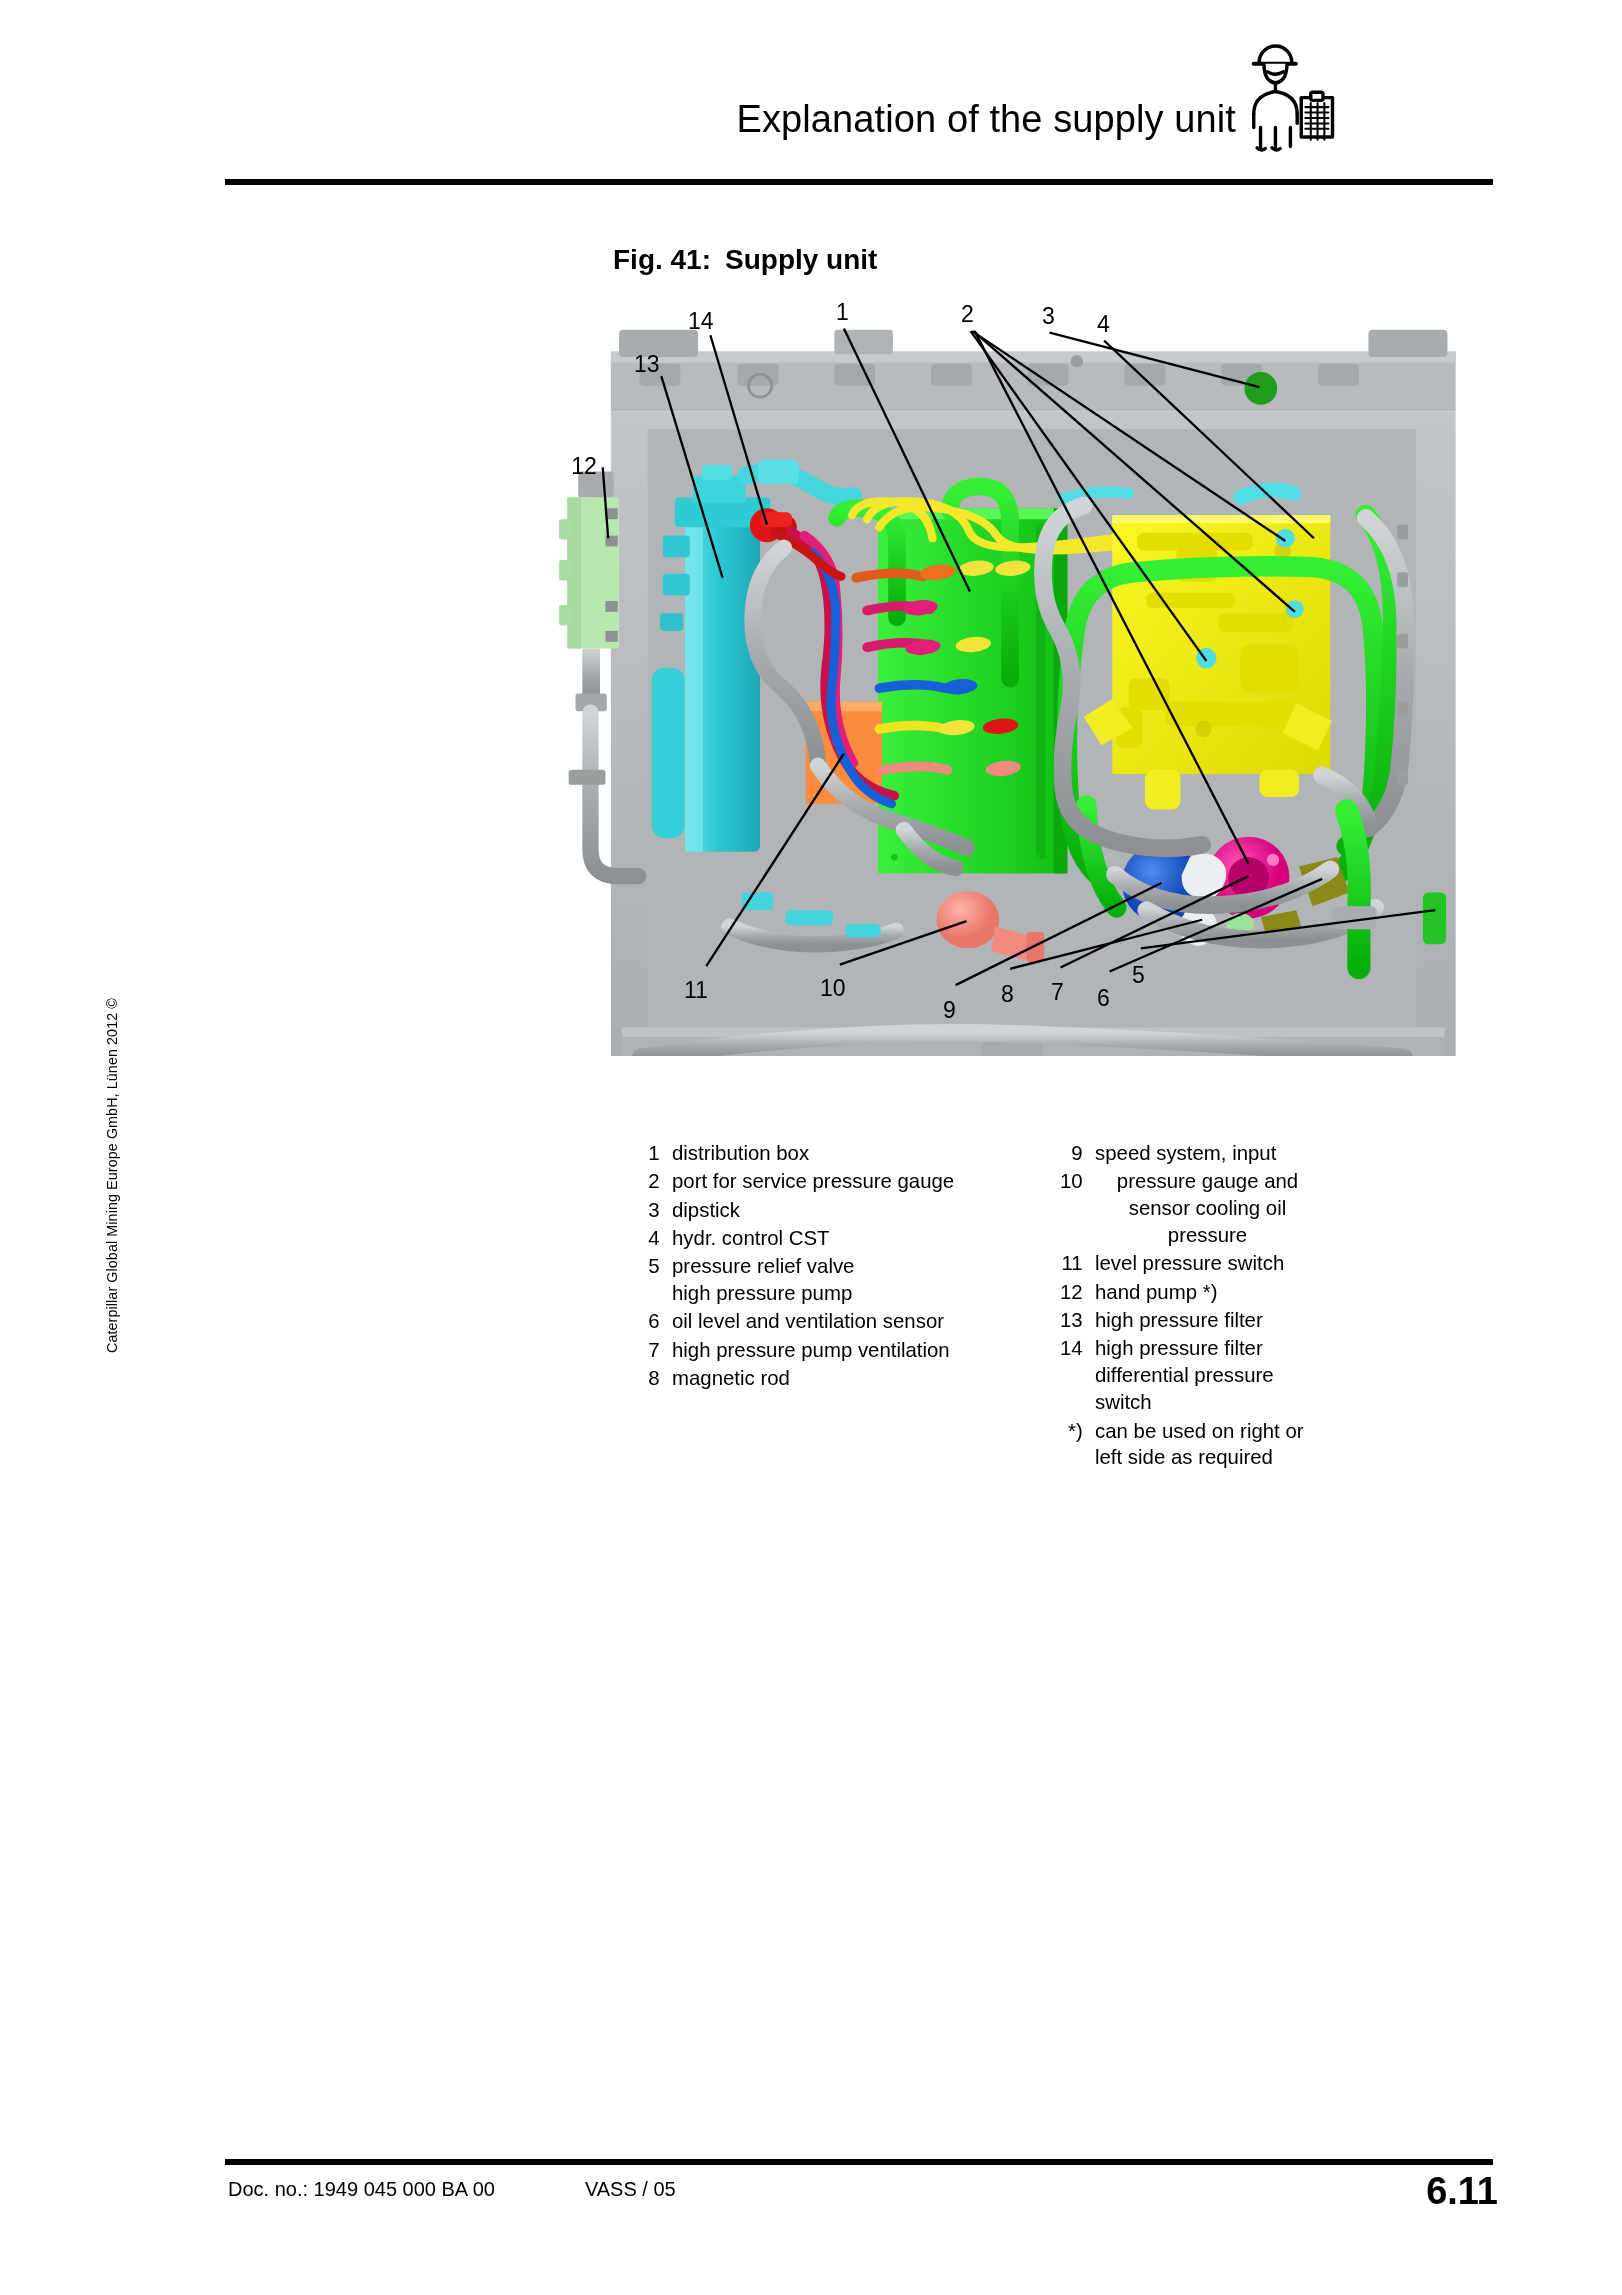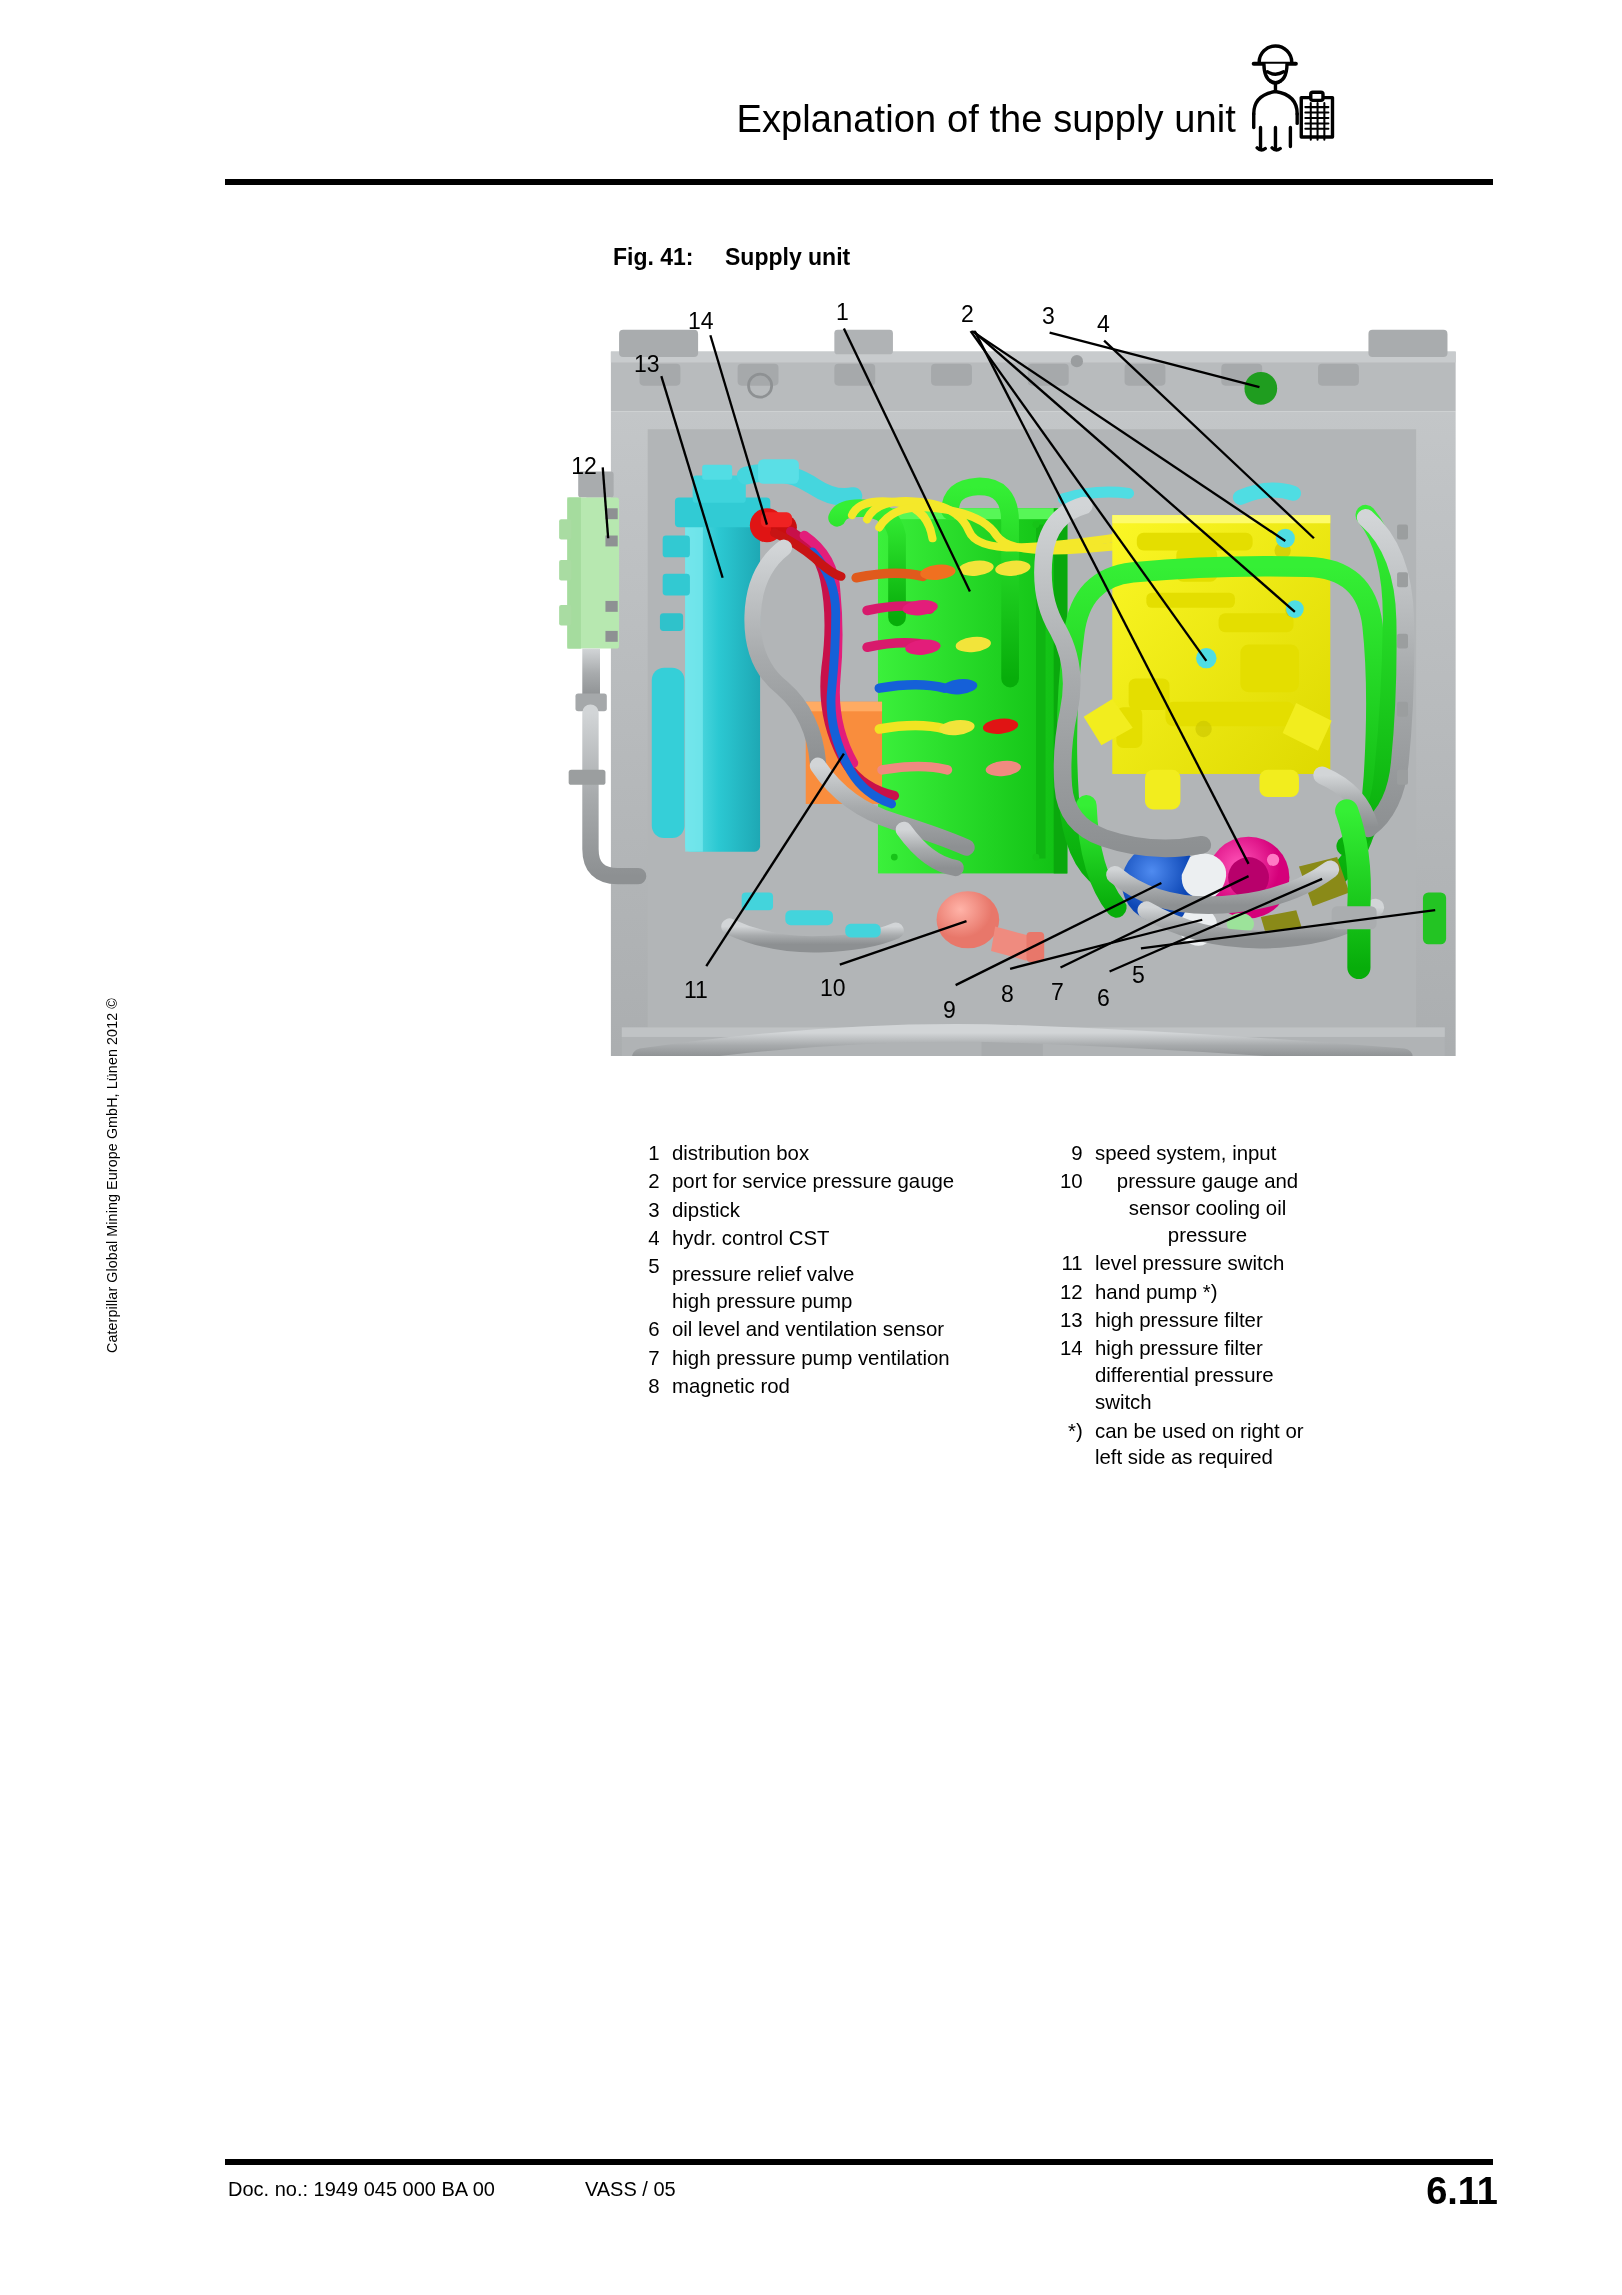--- a/index.html
+++ b/index.html
@@ -38,21 +38,21 @@
     position: absolute;
     left: 225px; top: 179px;
     width: 1268px; height: 6.1px;
     background: #000;
   }
 
   
   #fig-caption {
     position: absolute;
     left: 613px; top: 244px;
-    font-size: 23px; font-weight: bold;
+    font-size: 28px; font-weight: bold;
     white-space: nowrap;
   }
   #fig-caption .fig-num { display: inline-block; width: 112px; }
 
   
   #figure {
     position: absolute;
     left: 559px; top: 293px;
     width: 954px; height: 763px;
   }
@@ -541,21 +541,21 @@
     <div class="legend-item">
       <span class="legend-num">3</span>
       <span class="legend-label">dipstick</span>
     </div>
     <div class="legend-item">
       <span class="legend-num">4</span>
       <span class="legend-label">hydr. control CST</span>
     </div>
     <div class="legend-item">
       <span class="legend-num">5</span>
-      <span class="legend-label" style="max-width:204px;margin-top:8px;">pressure relief valve high pressure pump</span>
+      <span class="legend-label" style="max-width:204px;">pressure relief valve high pressure pump</span>
     </div>
     <div class="legend-item">
       <span class="legend-num">6</span>
       <span class="legend-label">oil level and ventilation sensor</span>
     </div>
     <div class="legend-item">
       <span class="legend-num">7</span>
       <span class="legend-label">high pressure pump ventilation</span>
     </div>
     <div class="legend-item">

